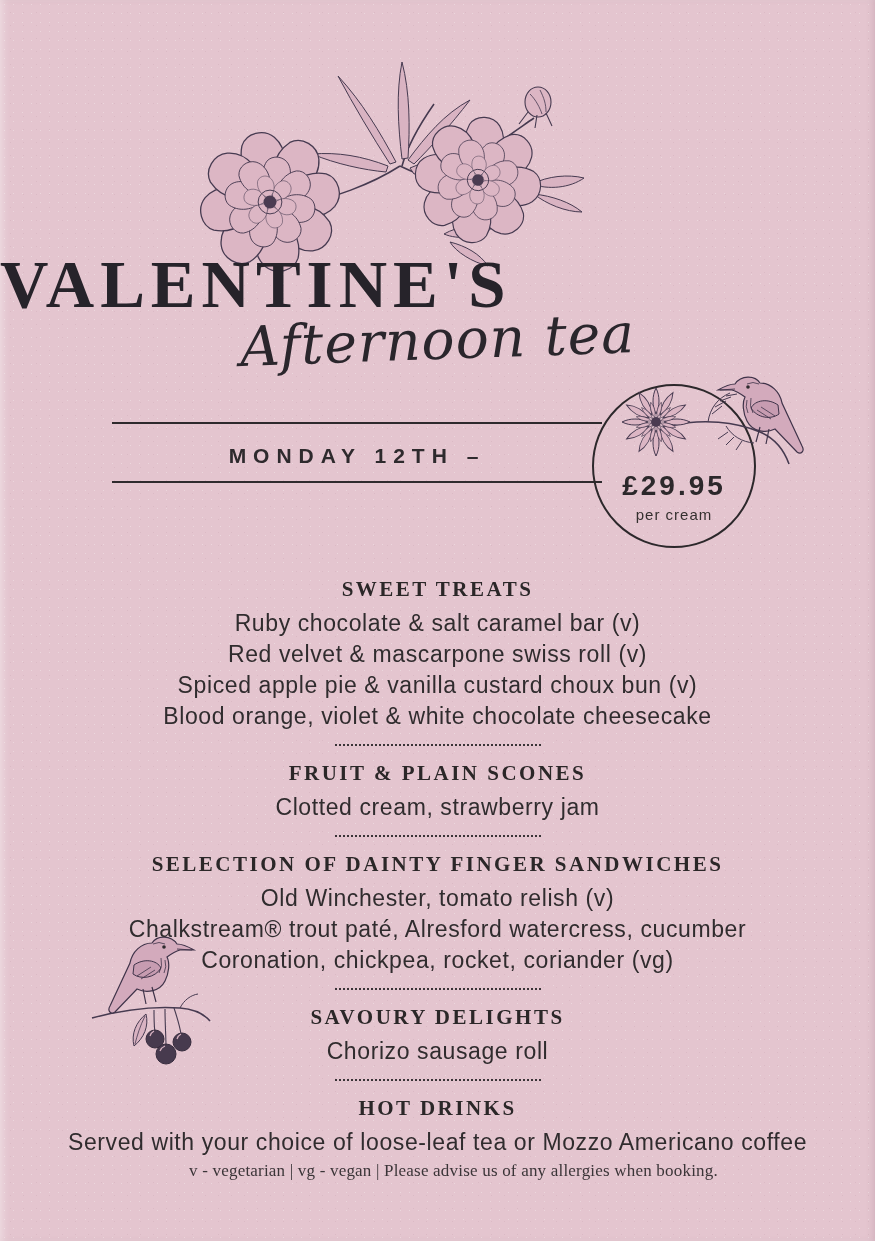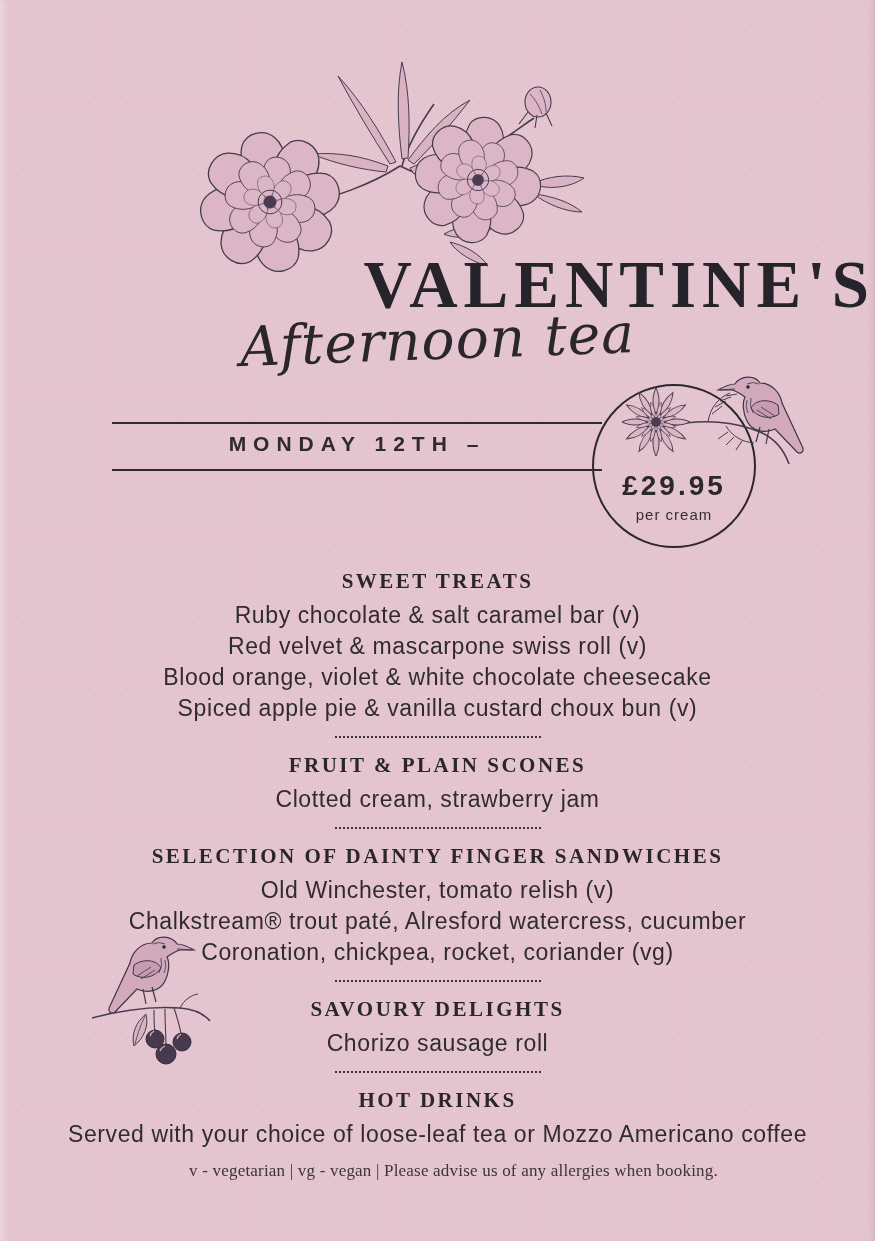--- a/index.html
+++ b/index.html
@@ -17,57 +17,57 @@
     box-shadow:inset 6px 0 8px -4px rgba(255,255,255,0.45), inset -4px 0 8px -4px rgba(120,80,100,0.25);
     color:#2e2a2d;
     font-family:"Liberation Sans",sans-serif;
   }
   .illu{position:absolute;pointer-events:none;}
   .illu-top{left:182px;top:44px;}
   .illu-price{left:608px;top:360px;z-index:4;}
   .illu-side{left:88px;top:926px;}
   .title{
     position:absolute;top:246px;left:0;width:100%;
-    text-align:right;z-index:3;
+    text-align:left;z-index:3;
     font-family:"Liberation Serif","DejaVu Serif",serif;
     font-weight:700;font-size:67px;letter-spacing:6px;
     color:#26232a;
   }
   .subtitle{
     position:absolute;top:308px;left:0;width:100%;
     text-align:center;z-index:3;
     font-family:"DejaVu Serif","Liberation Serif",serif;
     font-style:italic;font-size:55px;letter-spacing:1px;
     color:#2a262c;
     transform:rotate(-2deg);
   }
   .date-block{
     position:absolute;left:112px;top:422px;width:490px;
     border-top:2px solid #2e2a2d;border-bottom:2px solid #2e2a2d;
-    padding:0 0 5px;text-align:center;
+    padding:12px 0 5px;text-align:center;
   }
   .date-line{
     font-weight:700;font-size:21px;letter-spacing:7px;
     line-height:40px;color:#2e2a2d;
   }
   .price-badge{
     position:absolute;left:592px;top:384px;width:164px;height:164px;
     border:2px solid #2c282b;border-radius:50%;
     text-align:center;z-index:2;box-sizing:border-box;
   }
   .price-amount{
     position:absolute;top:84px;left:0;width:100%;
     font-weight:700;font-size:28px;letter-spacing:3px;color:#2c282b;
   }
   .price-unit{
     position:absolute;top:120px;left:0;width:100%;
     font-size:15px;letter-spacing:1px;color:#35302f;
   }
   .menu-body{position:absolute;left:0;top:565px;width:100%;text-align:center;z-index:3;}
-  .section{margin:4px;}
+  .section{margin:12px;}
   .section-heading{
     font-family:"Liberation Serif","DejaVu Serif",serif;
     font-weight:700;font-size:21px;letter-spacing:2.5px;
     color:#2b2728;margin:0 0 6px;
   }
   .section-items{list-style:none;margin:0;padding:0;}
   .section-item{
     font-size:23px;letter-spacing:0.6px;line-height:31px;color:#302c2e;
   }
   .sep{
@@ -208,22 +208,22 @@
     </g>
   </svg>
 
   <div class="menu-body">
 
     <div class="section">
       <h2 class="section-heading">SWEET TREATS</h2>
       <ul class="section-items">
         <li class="section-item">Ruby chocolate &amp; salt caramel bar (v)</li>
         <li class="section-item">Red velvet &amp; mascarpone swiss roll (v)</li>
+        <li class="section-item">Spiced apple pie &amp; vanilla custard choux bun (v)</li>
         <li class="section-item">Blood orange, violet &amp; white chocolate cheesecake</li>
-        <li class="section-item">Spiced apple pie &amp; vanilla custard choux bun (v)</li>
       </ul>
     </div>
     <div class="sep"></div>
 
     <div class="section">
       <h2 class="section-heading">FRUIT &amp; PLAIN SCONES</h2>
       <ul class="section-items">
         <li class="section-item">Clotted cream, strawberry jam</li>
       </ul>
     </div>

